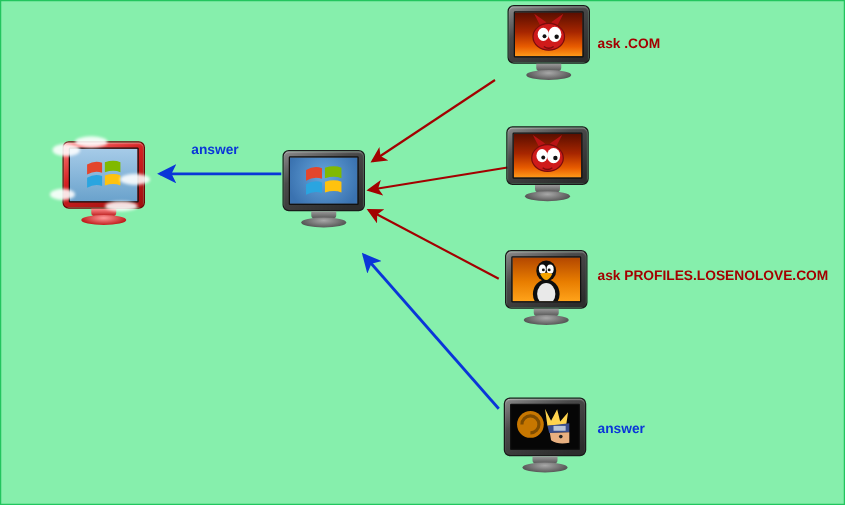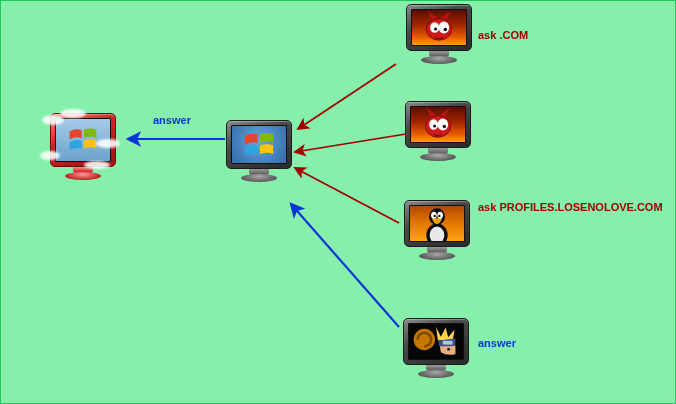--- a/index.html
+++ b/index.html
@@ -167,17 +167,17 @@
           <path d="M31,23 L47,22.5 L47,31 Q38,33 32,29 Z" fill="#e8b080"></path>
           <circle cx="40" cy="26" r="1.5" fill="#222"></circle>
         </svg>
       </div>
     </div>
     <div class="neck"></div>
     <div class="base"></div>
   </div>
 
   <div class="edge-label lbl-query" style="left:477px;top:28px;">ask .COM</div>
-  <div class="edge-label lbl-query" style="left:477px;top:200px;">ask PROFILES.LOSENOLOVE.COM</div>
+  <div class="edge-label lbl-query" style="left:477px;top:214px;">ask PROFILES.LOSENOLOVE.COM</div>
   <div class="edge-label lbl-answer" style="left:477px;top:336px;">answer</div>
   <div class="edge-label lbl-answer" style="left:152px;top:113px;">answer</div>
 
 </div>
 
 </body></html>

